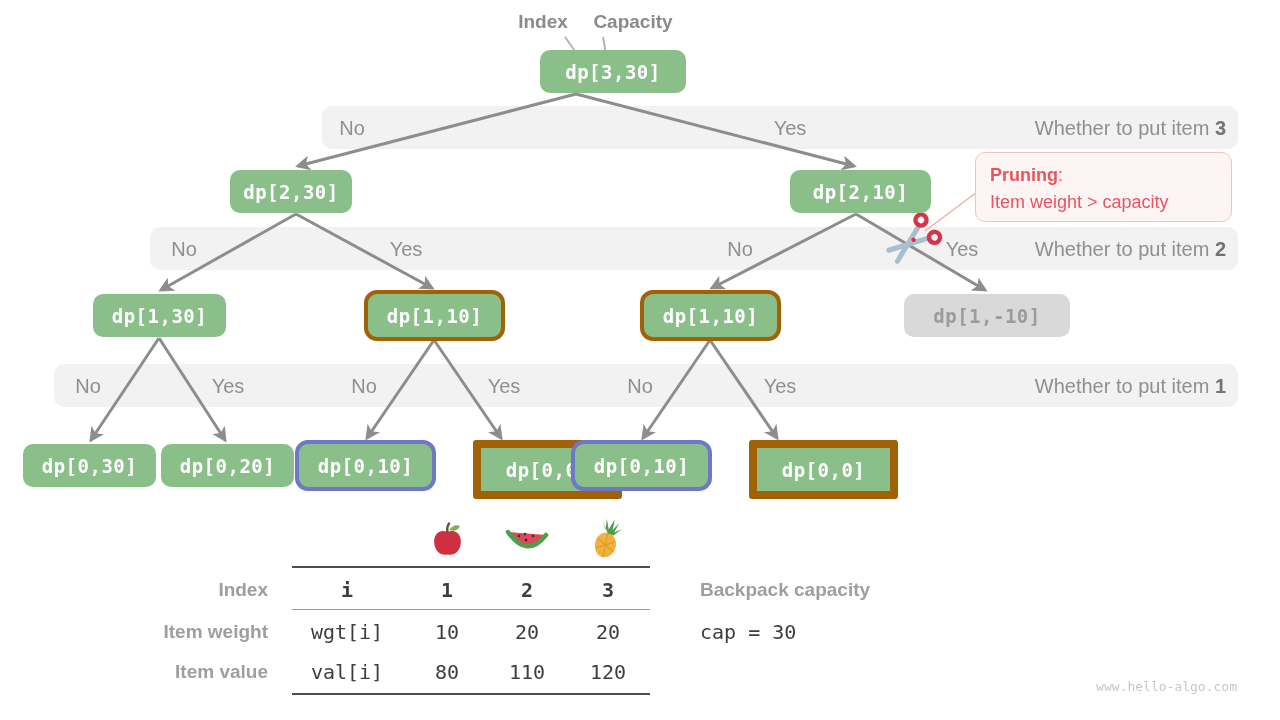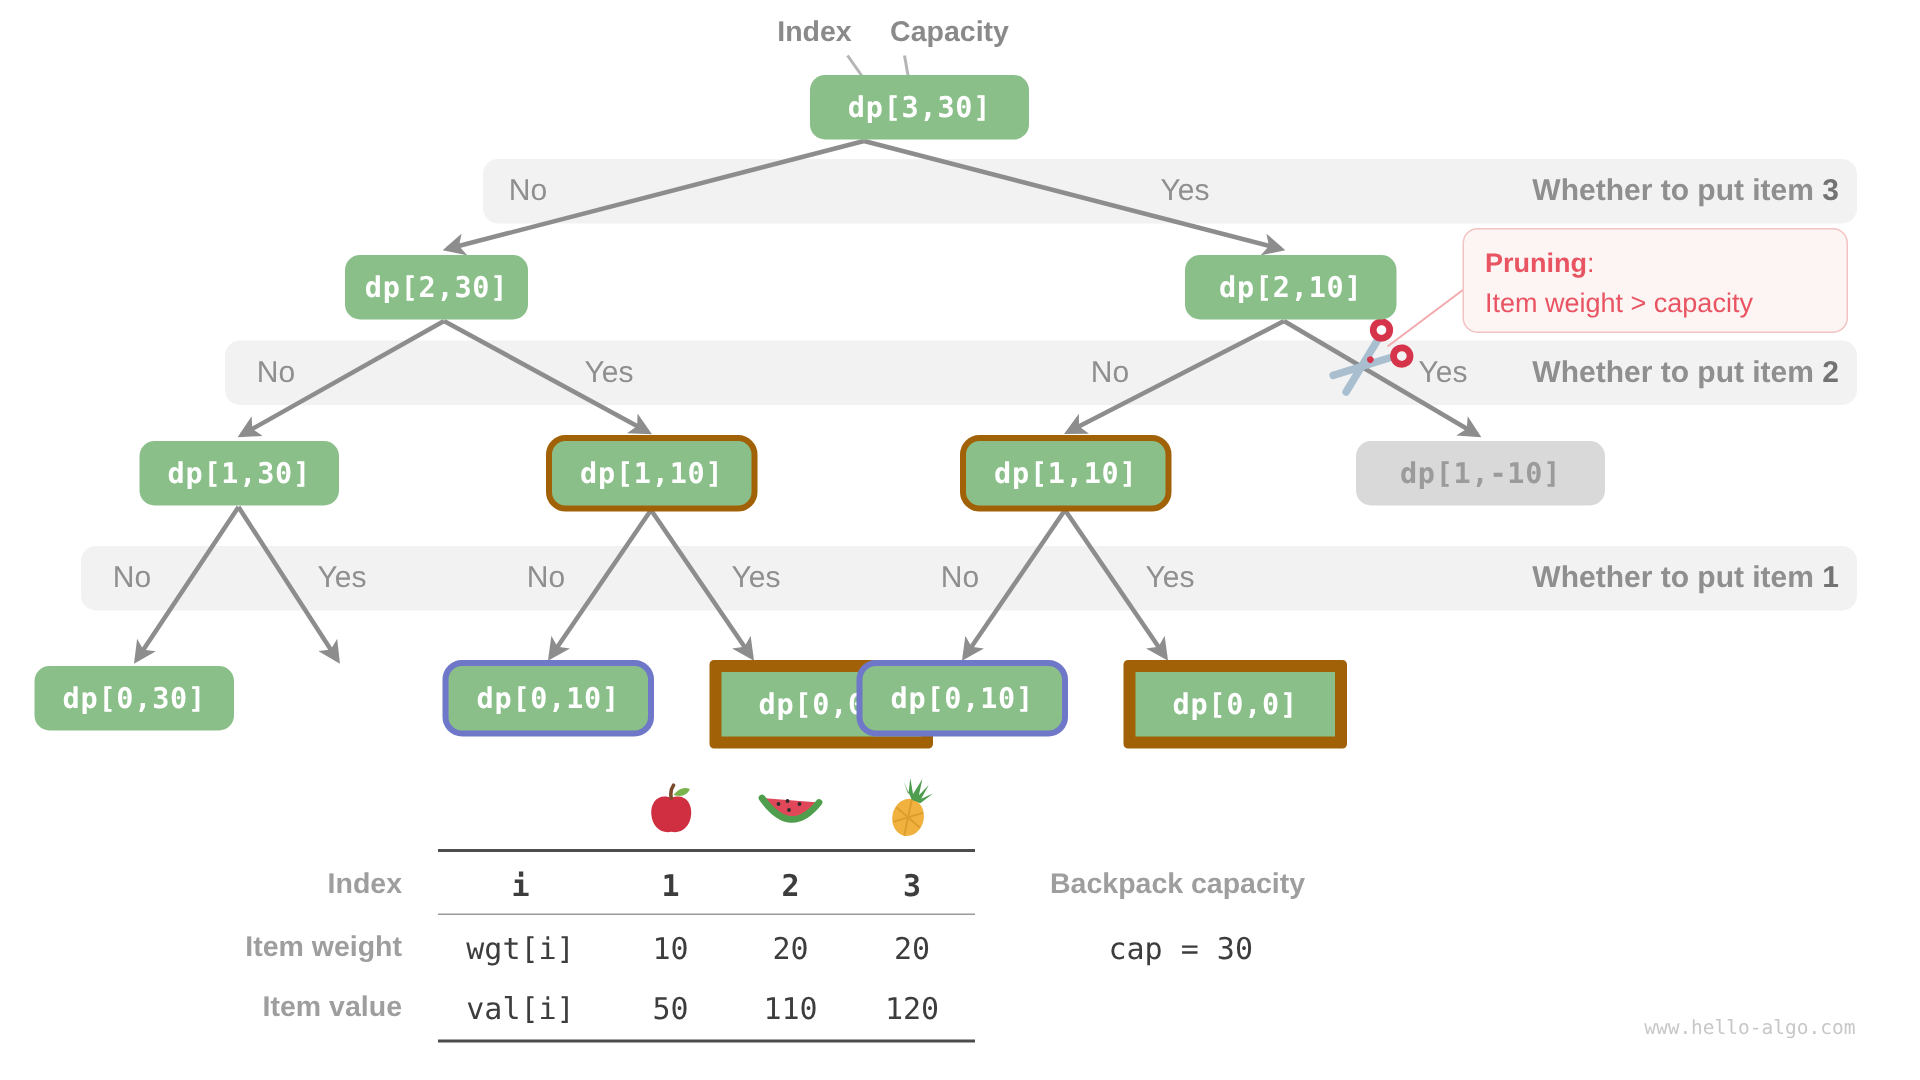--- a/index.html
+++ b/index.html
@@ -1,20 +1,20 @@
 <!DOCTYPE html>
 <html><head>
 <meta charset="utf-8">
 <style>
   html,body{margin:0;padding:0;background:#ffffff;}
   #canvas{position:relative;width:1280px;height:720px;background:#ffffff;overflow:hidden;
           font-family:"Liberation Sans",sans-serif;}
 
   
-  .band{position:absolute;height:43px;background:#f2f2f2;border-radius:10px;z-index:1;font-weight:bold;}
+  .band{position:absolute;height:43px;background:#f2f2f2;border-radius:10px;z-index:1;}
   .blabel{position:absolute;transform:translate(-50%,-50%);color:#8f8f8f;font-size:20px;z-index:2;white-space:nowrap;}
   .bq{position:absolute;right:12px;top:50%;transform:translateY(-50%);color:#8f8f8f;font-size:20px;white-space:nowrap;}
   .bq b{color:#737373;}
 
   
   .node{position:absolute;display:flex;align-items:center;justify-content:center;
         background:#8abf8a;color:#ffffff;border-radius:10px;z-index:4;
         font-family:"DejaVu Sans Mono",monospace;font-weight:bold;font-size:19px;letter-spacing:.5px;}
   .node.b-orange{border:4px solid #a16207;border-radius:13px;}
   .node.b-purple{border:4px solid #6f78c8;border-radius:13px;}
@@ -36,21 +36,21 @@
   .fruit{position:absolute;z-index:4;}
 
   
   .tlabel{position:absolute;transform:translate(-100%,-50%);color:#9e9e9e;font-size:19px;font-weight:bold;white-space:nowrap;}
   .tcell{position:absolute;transform:translate(-50%,-50%);color:#3d3d3d;white-space:nowrap;
          font-family:"DejaVu Sans Mono",monospace;font-size:20px;}
   .tcell.hdr{font-weight:bold;}
   .rule{position:absolute;left:292px;width:358px;background:#4d4d4d;}
   .rule.light{background:#9a9a9a;}
   .capcode{position:absolute;transform:translateY(-50%);color:#3d3d3d;
-           font-family:"DejaVu Sans Mono",monospace;font-size:20px;white-space:nowrap;margin-left:39px;}
+           font-family:"DejaVu Sans Mono",monospace;font-size:20px;white-space:nowrap;}
   .caplabel{position:absolute;transform:translateY(-50%);color:#9e9e9e;font-size:19px;font-weight:bold;white-space:nowrap;}
   .watermark{position:absolute;transform:translate(-100%,-50%);color:#c7c7c7;
              font-family:"DejaVu Sans Mono",monospace;font-size:13px;white-space:nowrap;}
 </style>
 </head>
 <body>
 
 <div id="canvas">
 
   <div class="band" style="left:322px;top:106px;width:916px">
@@ -121,20 +121,21 @@
 
   <div class="node" style="left:230px;top:170px;width:122px;height:43px">dp[2,30]</div>
   <div class="node" style="left:790px;top:170px;width:141px;height:43px">dp[2,10]</div>
 
   <div class="node" style="left:93px;top:294px;width:133px;height:43px">dp[1,30]</div>
   <div class="node b-orange" style="left:364px;top:290px;width:133px;height:43px">dp[1,10]</div>
   <div class="node b-orange" style="left:640px;top:290px;width:133px;height:43px">dp[1,10]</div>
   <div class="node gray" style="left:904px;top:294px;width:166px;height:43px">dp[1,-10]</div>
 
   <div class="node" style="left:23px;top:444px;width:133px;height:43px">dp[0,30]</div>
+  <div class="node" style="left:161px;top:444px;width:133px;height:43px">dp[0,20]</div>
   <div class="node b-purple" style="left:295px;top:440px;width:133px;height:43px">dp[0,10]</div>
   <div class="node b-blue" style="left:433px;top:440px;width:133px;height:43px">dp[0,0]</div>
   <div class="node b-purple" style="left:571px;top:440px;width:133px;height:43px">dp[0,10]</div>
   <div class="node b-blue" style="left:709px;top:440px;width:133px;height:43px">dp[0,0]</div>
 
   <div class="pruning">
     <div><b>Pruning</b><span>:</span></div>
     <div>Item weight &gt; capacity</div>
   </div>
 
@@ -171,21 +172,21 @@
   <span class="tcell hdr" style="left:447px;top:590px">1</span>
   <span class="tcell hdr" style="left:527px;top:590px">2</span>
   <span class="tcell hdr" style="left:608px;top:590px">3</span>
 
   <span class="tcell" style="left:347px;top:632px">wgt[i]</span>
   <span class="tcell" style="left:447px;top:632px">10</span>
   <span class="tcell" style="left:527px;top:632px">20</span>
   <span class="tcell" style="left:608px;top:632px">20</span>
 
   <span class="tcell" style="left:347px;top:672px">val[i]</span>
-  <span class="tcell" style="left:447px;top:672px">50</span>
+  <span class="tcell" style="left:447px;top:672px">80</span>
   <span class="tcell" style="left:527px;top:672px">110</span>
   <span class="tcell" style="left:608px;top:672px">120</span>
 
   <span class="caplabel" style="left:700px;top:590px">Backpack capacity</span>
   <span class="capcode" style="left:700px;top:632px">cap = 30</span>
 
   <span class="watermark" style="left:1237px;top:686px">www.hello-algo.com</span>
 
 </div>
 

